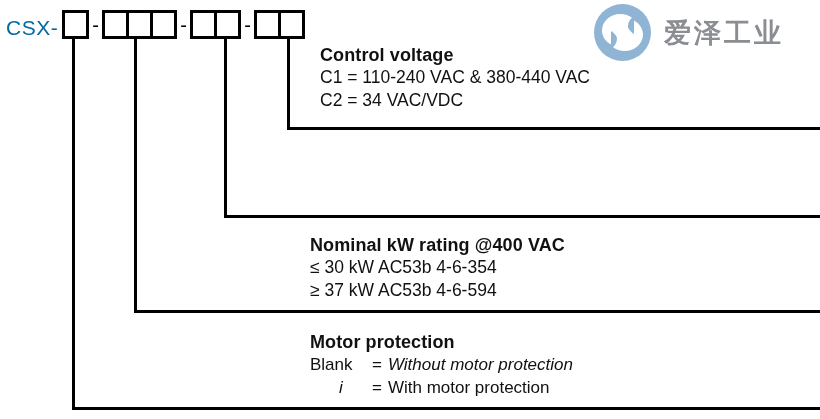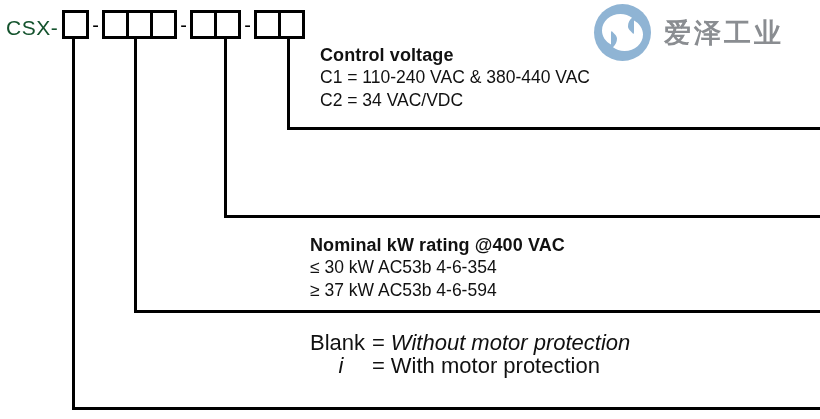--- a/index.html
+++ b/index.html
@@ -16,21 +16,21 @@
     overflow: hidden;
   }
 
   
   .code-prefix {
     position: absolute;
     left: 6px;
     top: 16px;
     font-size: 21px;
     letter-spacing: 0.5px;
-    color: #14532d;
+    color: #0369a1;
     white-space: nowrap;
   }
 
   
   .boxes-row {
     position: absolute;
     left: 62px;
     top: 10px;
     display: flex;
     align-items: flex-start;
@@ -86,21 +86,21 @@
   .section-line {
     font-size: 17.5px;
     line-height: 23px;
     white-space: nowrap;
     color: #111111;
   }
   .mp-row {
     display: flex;
     align-items: center;
     white-space: nowrap;
-    font-size: 22px;
+    font-size: 17px;
     line-height: 23px;
   }
   .mp-key {
     display: inline-block;
     width: 62px;
     text-align: left;
   }
   .mp-key.italic {
     font-style: italic;
     text-align: center;
@@ -192,20 +192,21 @@
   </div>
 
 
   <div class="section" style="left:310px; top:234px;">
     <div class="section-title">Nominal kW rating @400 VAC</div>
     <div class="section-line">≤ 30 kW AC53b 4-6-354</div>
     <div class="section-line">≥ 37 kW AC53b 4-6-594</div>
   </div>
 
   <div class="section" style="left:310px; top:331px;">
+    <div class="section-title">Motor protection</div>
     <div class="mp-row">
       <span class="mp-key">Blank</span>
       <span>=</span>
       <span style="padding-left:6px;font-style:italic;">Without motor protection</span>
     </div>
     <div class="mp-row">
       <span class="mp-key italic">i</span>
       <span>=</span>
       <span style="padding-left:6px;">With motor protection</span>
     </div>

